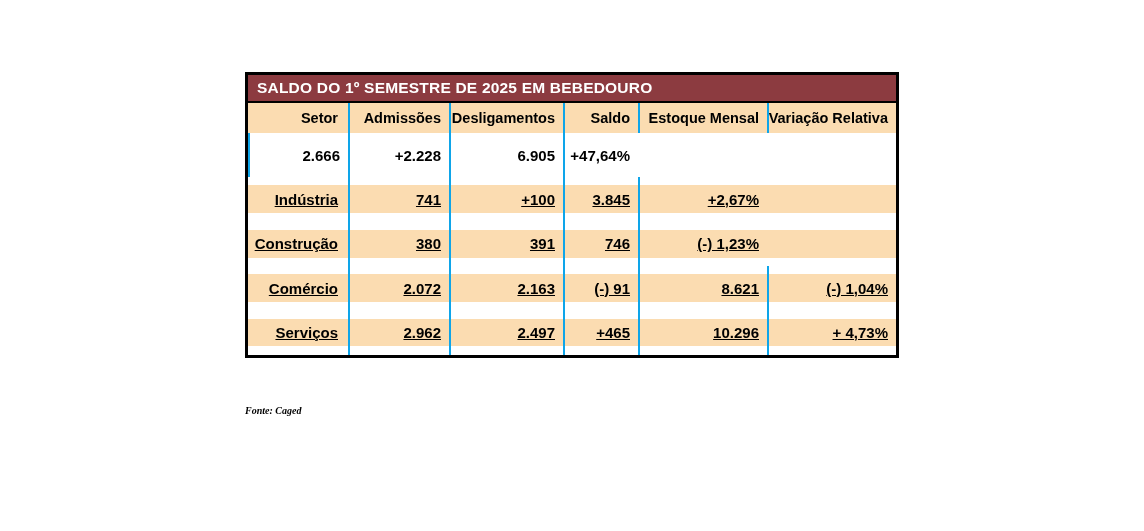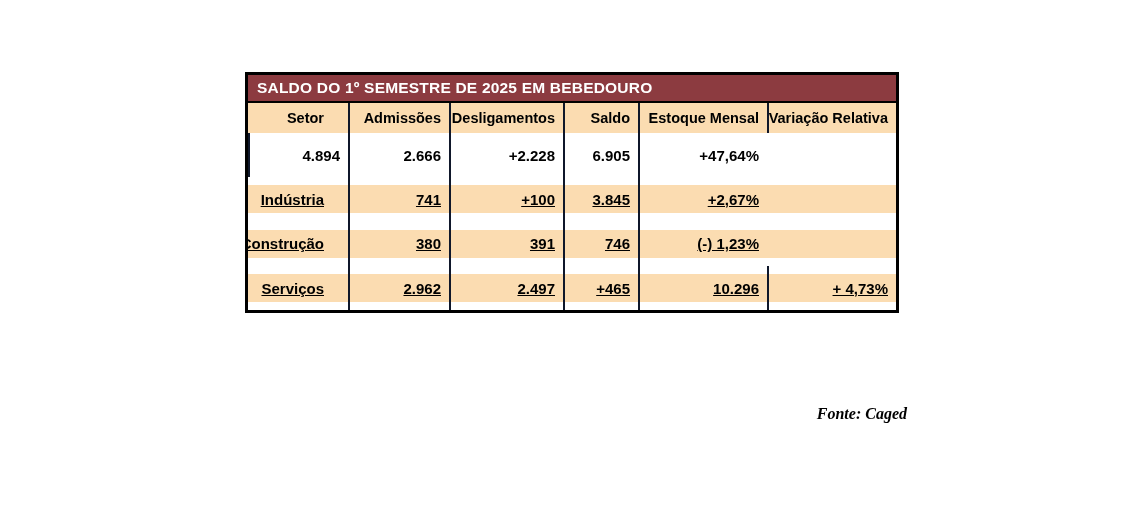--- a/index.html
+++ b/index.html
@@ -59,32 +59,32 @@
     display: flex;
     align-items: center;
     justify-content: flex-end;
     font-weight: bold;
     color: #000000;
     font-size: 15px;
     padding-right: 8px;
     overflow: hidden;
     white-space: nowrap;
   }
-  .cell.sep { border-left: 2px solid #0f172a; }
-  .cell.col0 { padding-right: 24px; }
+  .cell.sep { border-left: 2px solid #0ea5e9; }
+  .cell.col0 { padding-right: 10px; }
   .source {
     position: absolute;
-    left: 253px;
+    left: 245px;
     top: 405px;
     width: 654px;
-    text-align: right;
+    text-align: left;
     font-family: "Liberation Serif", "DejaVu Serif", serif;
     font-style: italic;
     font-weight: bold;
-    font-size: 16px;
+    font-size: 10px;
     color: #000000;
   }
 </style>
 </head>
 <body>
 
 <div class="canvas">
 
   <div class="stat-table">
 
@@ -95,21 +95,20 @@
     <div class="grid-row header-row">
       <div class="cell col0">Setor</div>
       <div class="cell sep">Admissões</div>
       <div class="cell sep">Desligamentos</div>
       <div class="cell sep">Saldo</div>
       <div class="cell sep">Estoque Mensal</div>
       <div class="cell sep">Variação Relativa</div>
     </div>
 
     <div class="grid-row data-row">
-      <div class="cell sep">4.894</div>
       <div class="cell sep">2.666</div>
       <div class="cell sep">+2.228</div>
       <div class="cell sep">6.905</div>
       <div class="cell sep">+47,64%</div>
     </div>
 
     <div class="grid-row data-row striped">
       <div class="cell col0">Indústria</div>
       <div class="cell sep">741</div>
       <div class="cell sep">+100</div>
@@ -118,20 +117,28 @@
     </div>
 
     <div class="grid-row data-row striped">
       <div class="cell col0">Construção</div>
       <div class="cell sep">380</div>
       <div class="cell sep">391</div>
       <div class="cell sep">746</div>
       <div class="cell sep">(-) 1,23%</div>
     </div>
 
+    <div class="grid-row data-row striped">
+      <div class="cell col0">Comércio</div>
+      <div class="cell sep">2.072</div>
+      <div class="cell sep">2.163</div>
+      <div class="cell sep">(-) 91</div>
+      <div class="cell sep">8.621</div>
+      <div class="cell sep">(-) 1,04%</div>
+    </div>
 
     <div class="grid-row data-row striped">
       <div class="cell col0">Serviços</div>
       <div class="cell sep">2.962</div>
       <div class="cell sep">2.497</div>
       <div class="cell sep">+465</div>
       <div class="cell sep">10.296</div>
       <div class="cell sep">+ 4,73%</div>
     </div>
 

